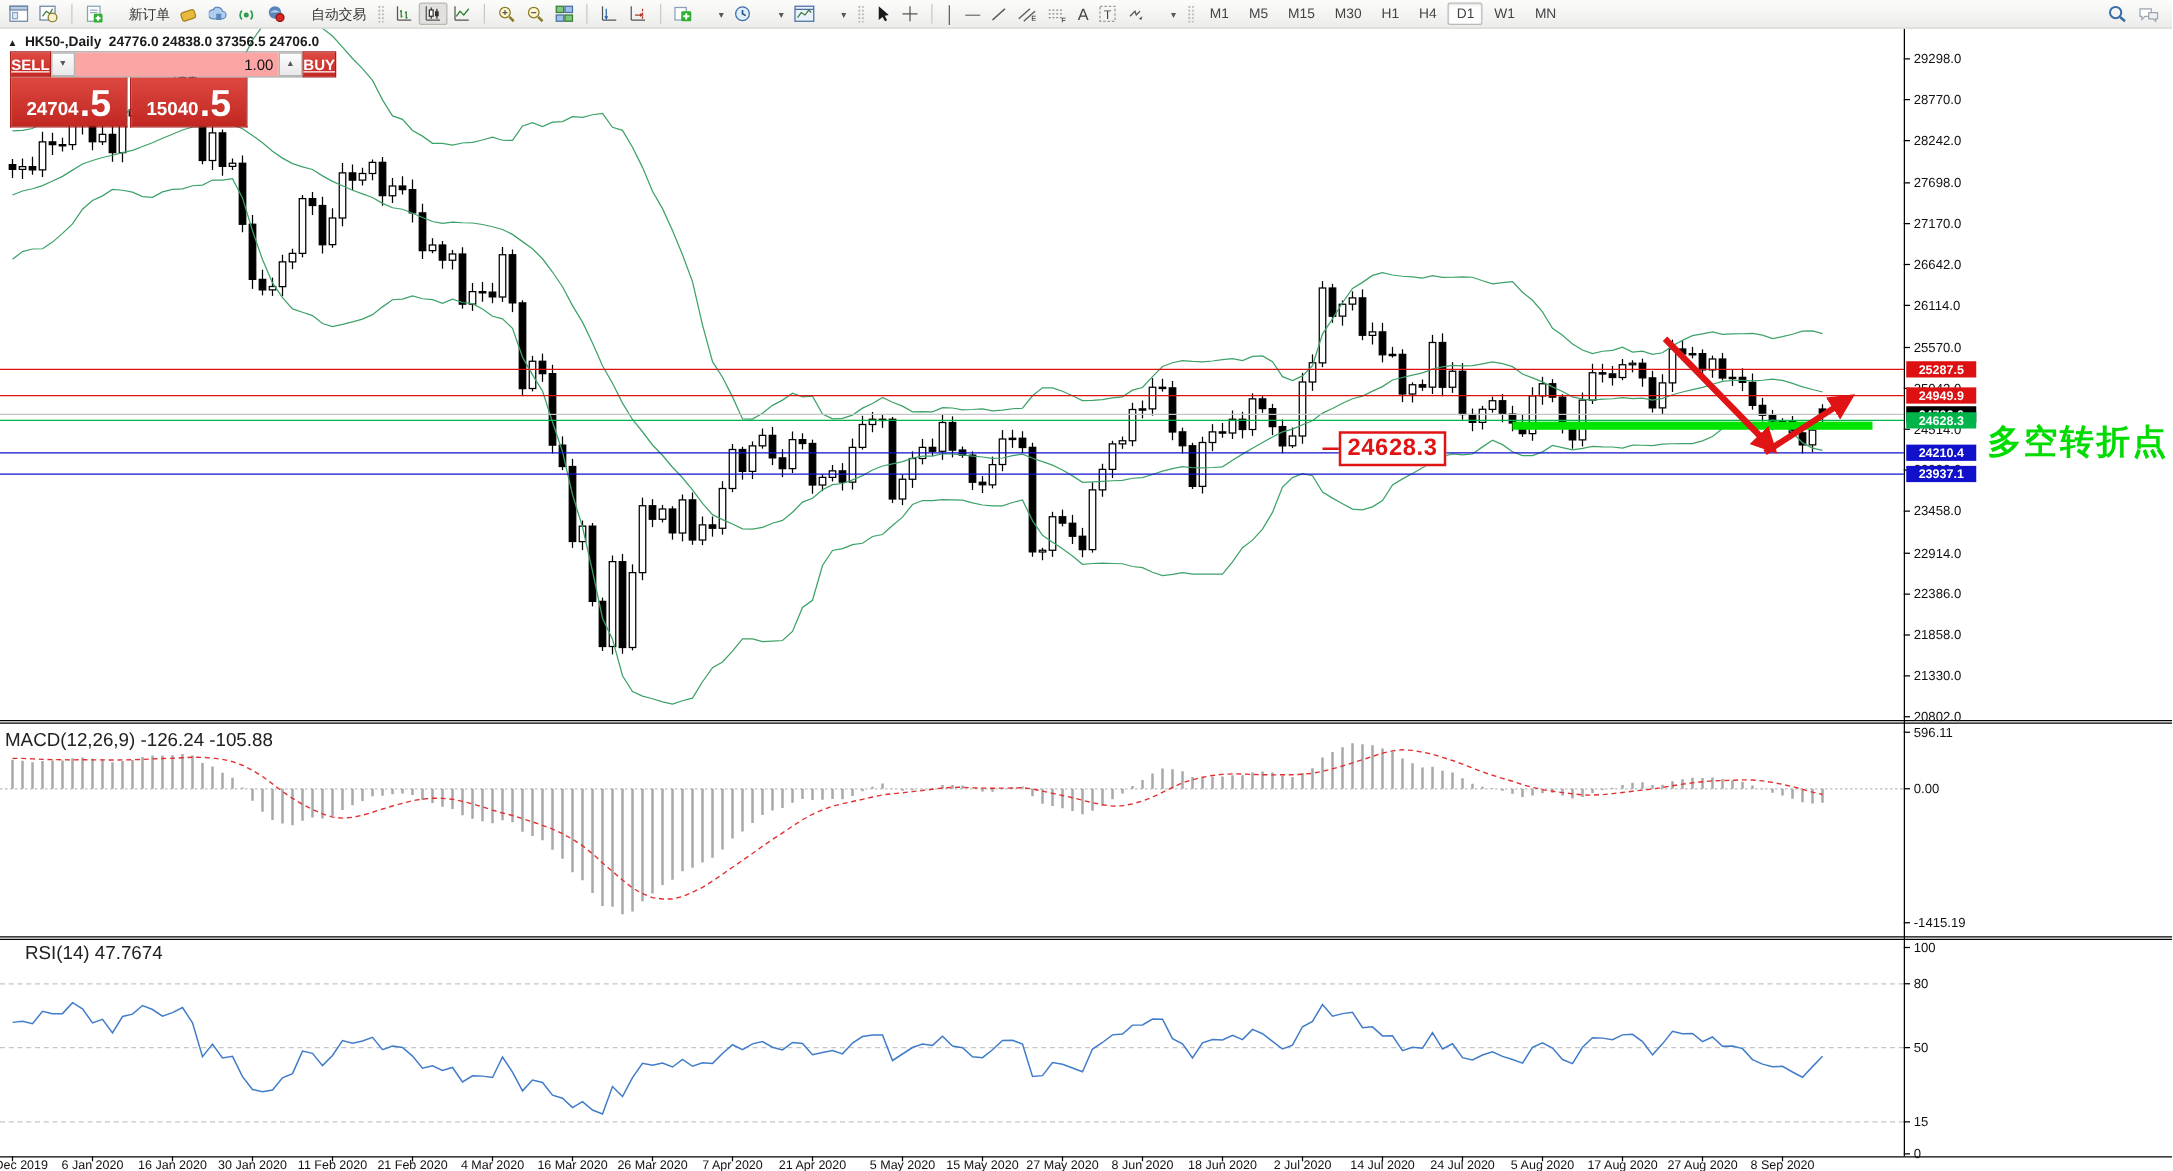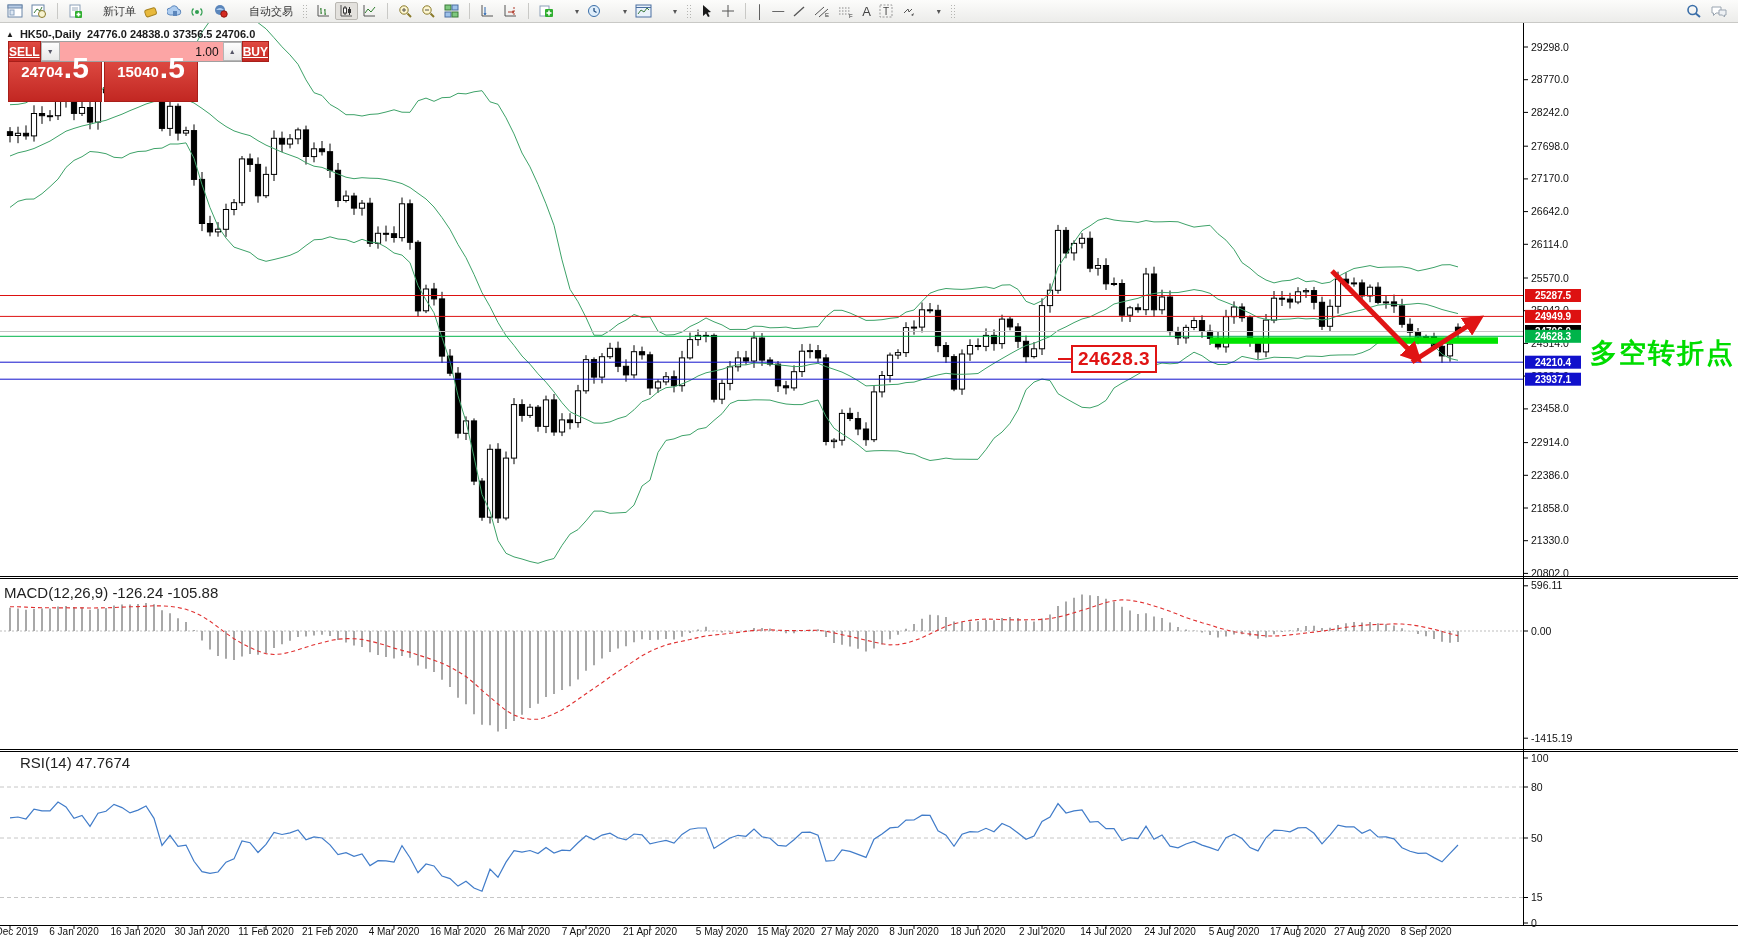--- a/index.html
+++ b/index.html
@@ -35,21 +35,21 @@
   .tp-btn{width:46px;background:linear-gradient(#e04a42,#c42822);color:#fff;font-size:12px;
     font-weight:bold;text-decoration:underline;display:flex;align-items:center;justify-content:center;
     border:1px solid #a81f1a;}
   #tp-qty{flex:1;display:flex;border-top:1px solid #a0a0a0;border-bottom:1px solid #a0a0a0;}
   .tp-spin{width:17px;background:linear-gradient(#fdfdfd,#e8e8e8);border:1px solid #b5b5b5;
     display:flex;align-items:center;justify-content:center;font-size:7px;color:#556;}
   #tp-vol{flex:1;background:#fca5a5;border:none;text-align:right;font-size:12px;padding:0 4px;
     font-family:"Liberation Sans",sans-serif;color:#111;min-width:0;}
   #tp-row2{display:flex;height:40px;margin-top:0;}
   .tp-price{flex:1;background:linear-gradient(#dc4840,#c22722);color:#fff;display:flex;
-    align-items:flex-end;justify-content:center;padding-bottom:18px;border:1px solid #a81f1a;border-top:none;}
+    align-items:flex-end;justify-content:center;padding-bottom:2px;border:1px solid #a81f1a;border-top:none;}
   .tp-price:first-child{margin-right:2px;}
   .tp-main{font-size:15px;font-weight:bold;line-height:22px;}
   .tp-frac{font-size:30px;font-weight:bold;line-height:30px;margin-left:1px;}
 
   
   .pane-label{position:absolute;font-size:15px;color:#222;}
 
   
   #callout{position:absolute;left:1071px;top:322px;width:82px;height:24px;background:#fff;
     border:2px solid #e01414;color:#e01414;font-size:19px;font-weight:bold;text-align:center;
@@ -272,20 +272,31 @@
       </span>
       <span class="tb-btn">
         <svg width="14" height="13">
             <path d="M2 8 l4-4 1 3 3-3" stroke="#555" fill="none"></path>
             <path d="M9 10 l3-2-1 3z" fill="#555"></path>
           </svg>
         <span class="tb-caret">▾</span>
       </span>
     </div>
     <div class="tb-handle"></div>
+    <div class="tb-group" id="tf-group">
+        <span class="tf-btn">M1</span>
+        <span class="tf-btn">M5</span>
+        <span class="tf-btn">M15</span>
+        <span class="tf-btn">M30</span>
+        <span class="tf-btn">H1</span>
+        <span class="tf-btn">H4</span>
+        <span class="tf-btn tf-active">D1</span>
+        <span class="tf-btn">W1</span>
+        <span class="tf-btn">MN</span>
+      </div>
     <div class="tb-right">
       <span class="tb-btn">
         <svg width="16" height="15">
             <circle cx="6.5" cy="6" r="4.5" fill="none" stroke="#3a6ea8" stroke-width="1.6"></circle>
             <line x1="9.8" y1="9.4" x2="14" y2="13" stroke="#3a6ea8" stroke-width="2"></line>
           </svg>
       </span>
       <span class="tb-btn">
         <svg width="18" height="15">
             <path d="M2 3 h9 v6 h-5 l-2.5 2.5 v-2.5 h-1.5z" fill="#fff" stroke="#9aa5b1"></path>

